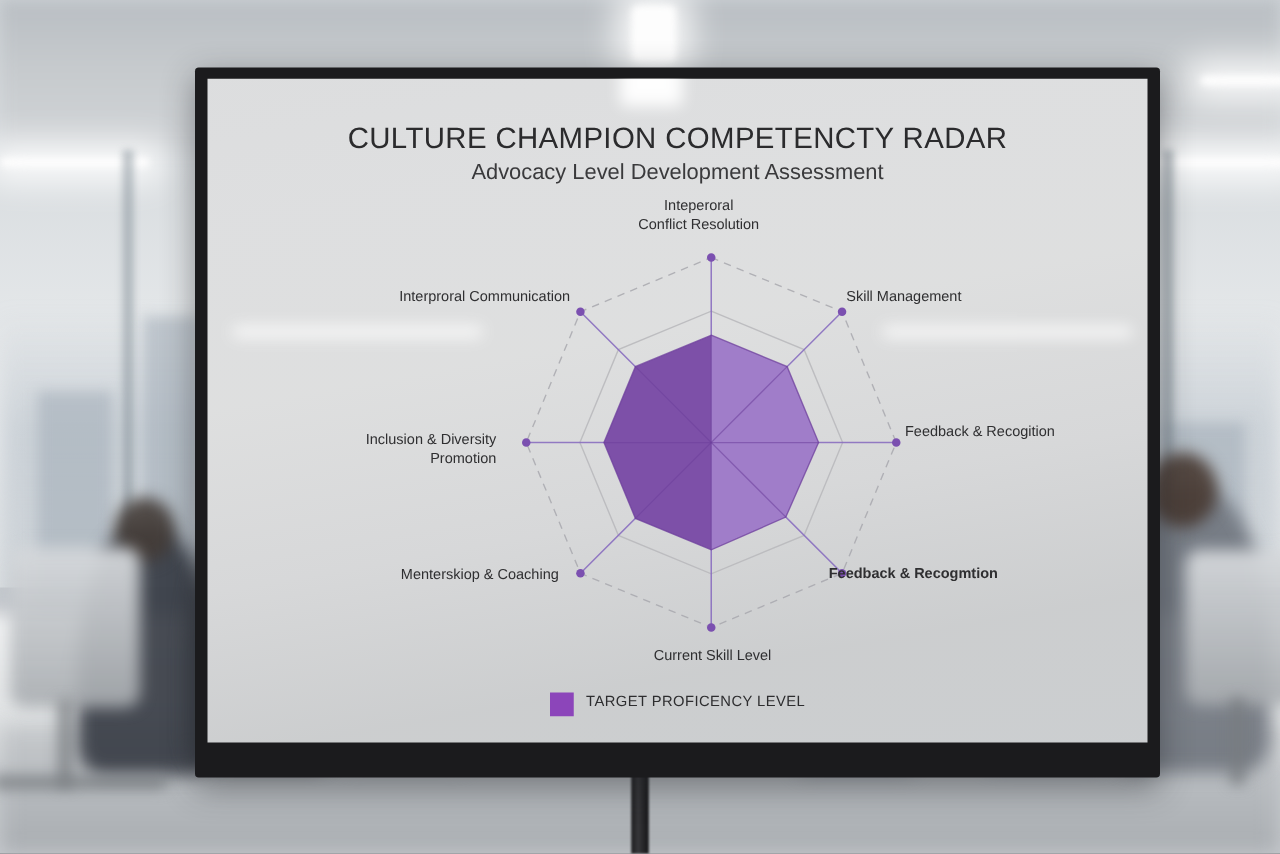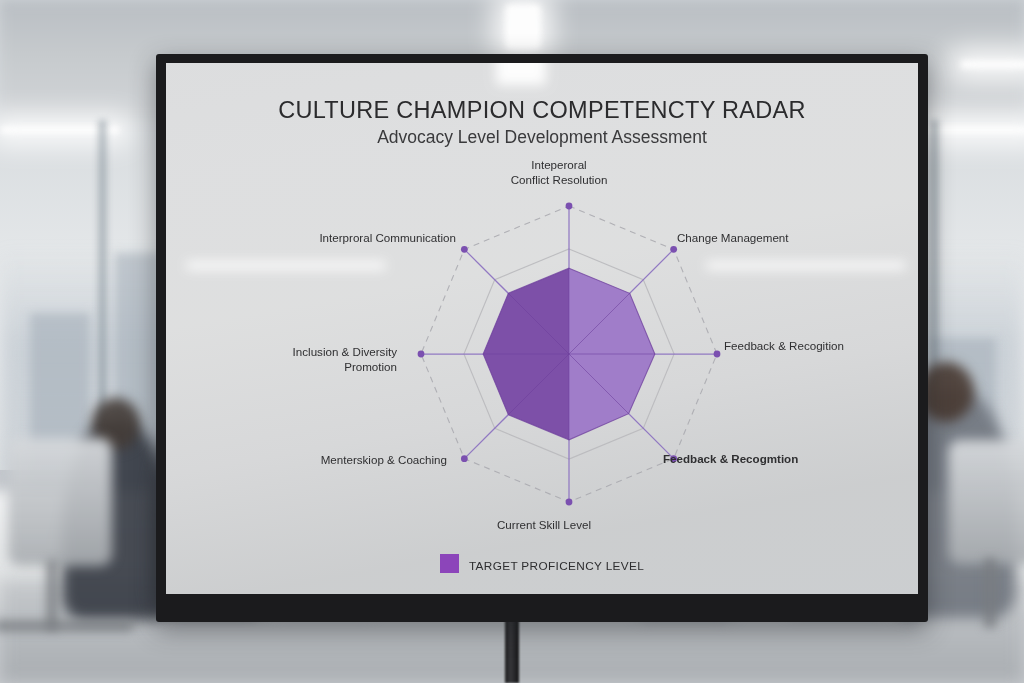--- a/index.html
+++ b/index.html
@@ -100,21 +100,21 @@
     position:absolute;font-size:11.6px;color:#2f2f31;line-height:14.5px;
     white-space:pre;
   }
   .al-center{text-align:center;transform:translateX(-50%);}
   .al-left{text-align:left;}
   .al-right{text-align:right;transform:translateX(-100%);}
 
   
   #legend{
     position:absolute;left:0;bottom:21px;width:100%;
-    display:flex;align-items:flex-end;justify-content:center;gap:10px;
+    display:flex;align-items:flex-start;justify-content:center;gap:10px;
   }
   #legend-swatch{width:19px;height:19px;background:#8c45ba;}
   #legend-label{font-size:11.8px;color:#2d2d2f;letter-spacing:.35px;}
 
   
   .stand-pole{
     position:absolute;left:505px;top:620px;width:14px;height:63px;
     background:linear-gradient(90deg,#1d1d1f,#37373a 40%,#151517);
     filter:blur(1px);
   }
@@ -215,24 +215,24 @@
           <circle cx="507.65" cy="186.35" r="3.4" fill="#7b50b0"></circle>
           <circle cx="551.00" cy="291.00" r="3.4" fill="#7b50b0"></circle>
           <circle cx="507.65" cy="395.65" r="3.4" fill="#7b50b0"></circle>
           <circle cx="403.00" cy="439.00" r="3.4" fill="#7b50b0"></circle>
           <circle cx="298.35" cy="395.65" r="3.4" fill="#7b50b0"></circle>
           <circle cx="255.00" cy="291.00" r="3.4" fill="#7b50b0"></circle>
           <circle cx="298.35" cy="186.35" r="3.4" fill="#7b50b0"></circle>
         </svg>
     <div class="axis-label al-center" style="left: 393px; top: 95px; text-align: center;">Inteperoral
 Conflict Resolution</div>
-        <div class="axis-label al-left" style="left: 511px; top: 168px;">Change Management</div>
+        <div class="axis-label al-left" style="left: 511px; top: 168px;">Skill Management</div>
         <div class="axis-label al-left" style="left: 558px; top: 276px;">Feedback &amp; Recogition</div>
         <div class="axis-label al-left" style="left: 497px; top: 389px; font-weight: bold;">Feedback &amp; Recogmtion</div>
-        <div class="axis-label al-center" style="left: 378px; top: 455px; text-align: right;">Current Skill Level</div>
+        <div class="axis-label al-center" style="left: 404px; top: 455px; text-align: right;">Current Skill Level</div>
         <div class="axis-label al-right" style="left: 281px; top: 390px; text-align: left;">Menterskiop &amp; Coaching</div>
         <div class="axis-label al-right" style="left: 231px; top: 282px; text-align: right;">Inclusion &amp; Diversity
 Promotion</div>
         <div class="axis-label al-right" style="left: 290px; top: 168px; text-align: center;">Interproral Communication</div>
       </div>
 
     <div id="legend">
       <span id="legend-swatch" style="background: rgb(140, 69, 186);"></span>
       <span id="legend-label">TARGET PROFICENCY LEVEL</span>
     </div>

